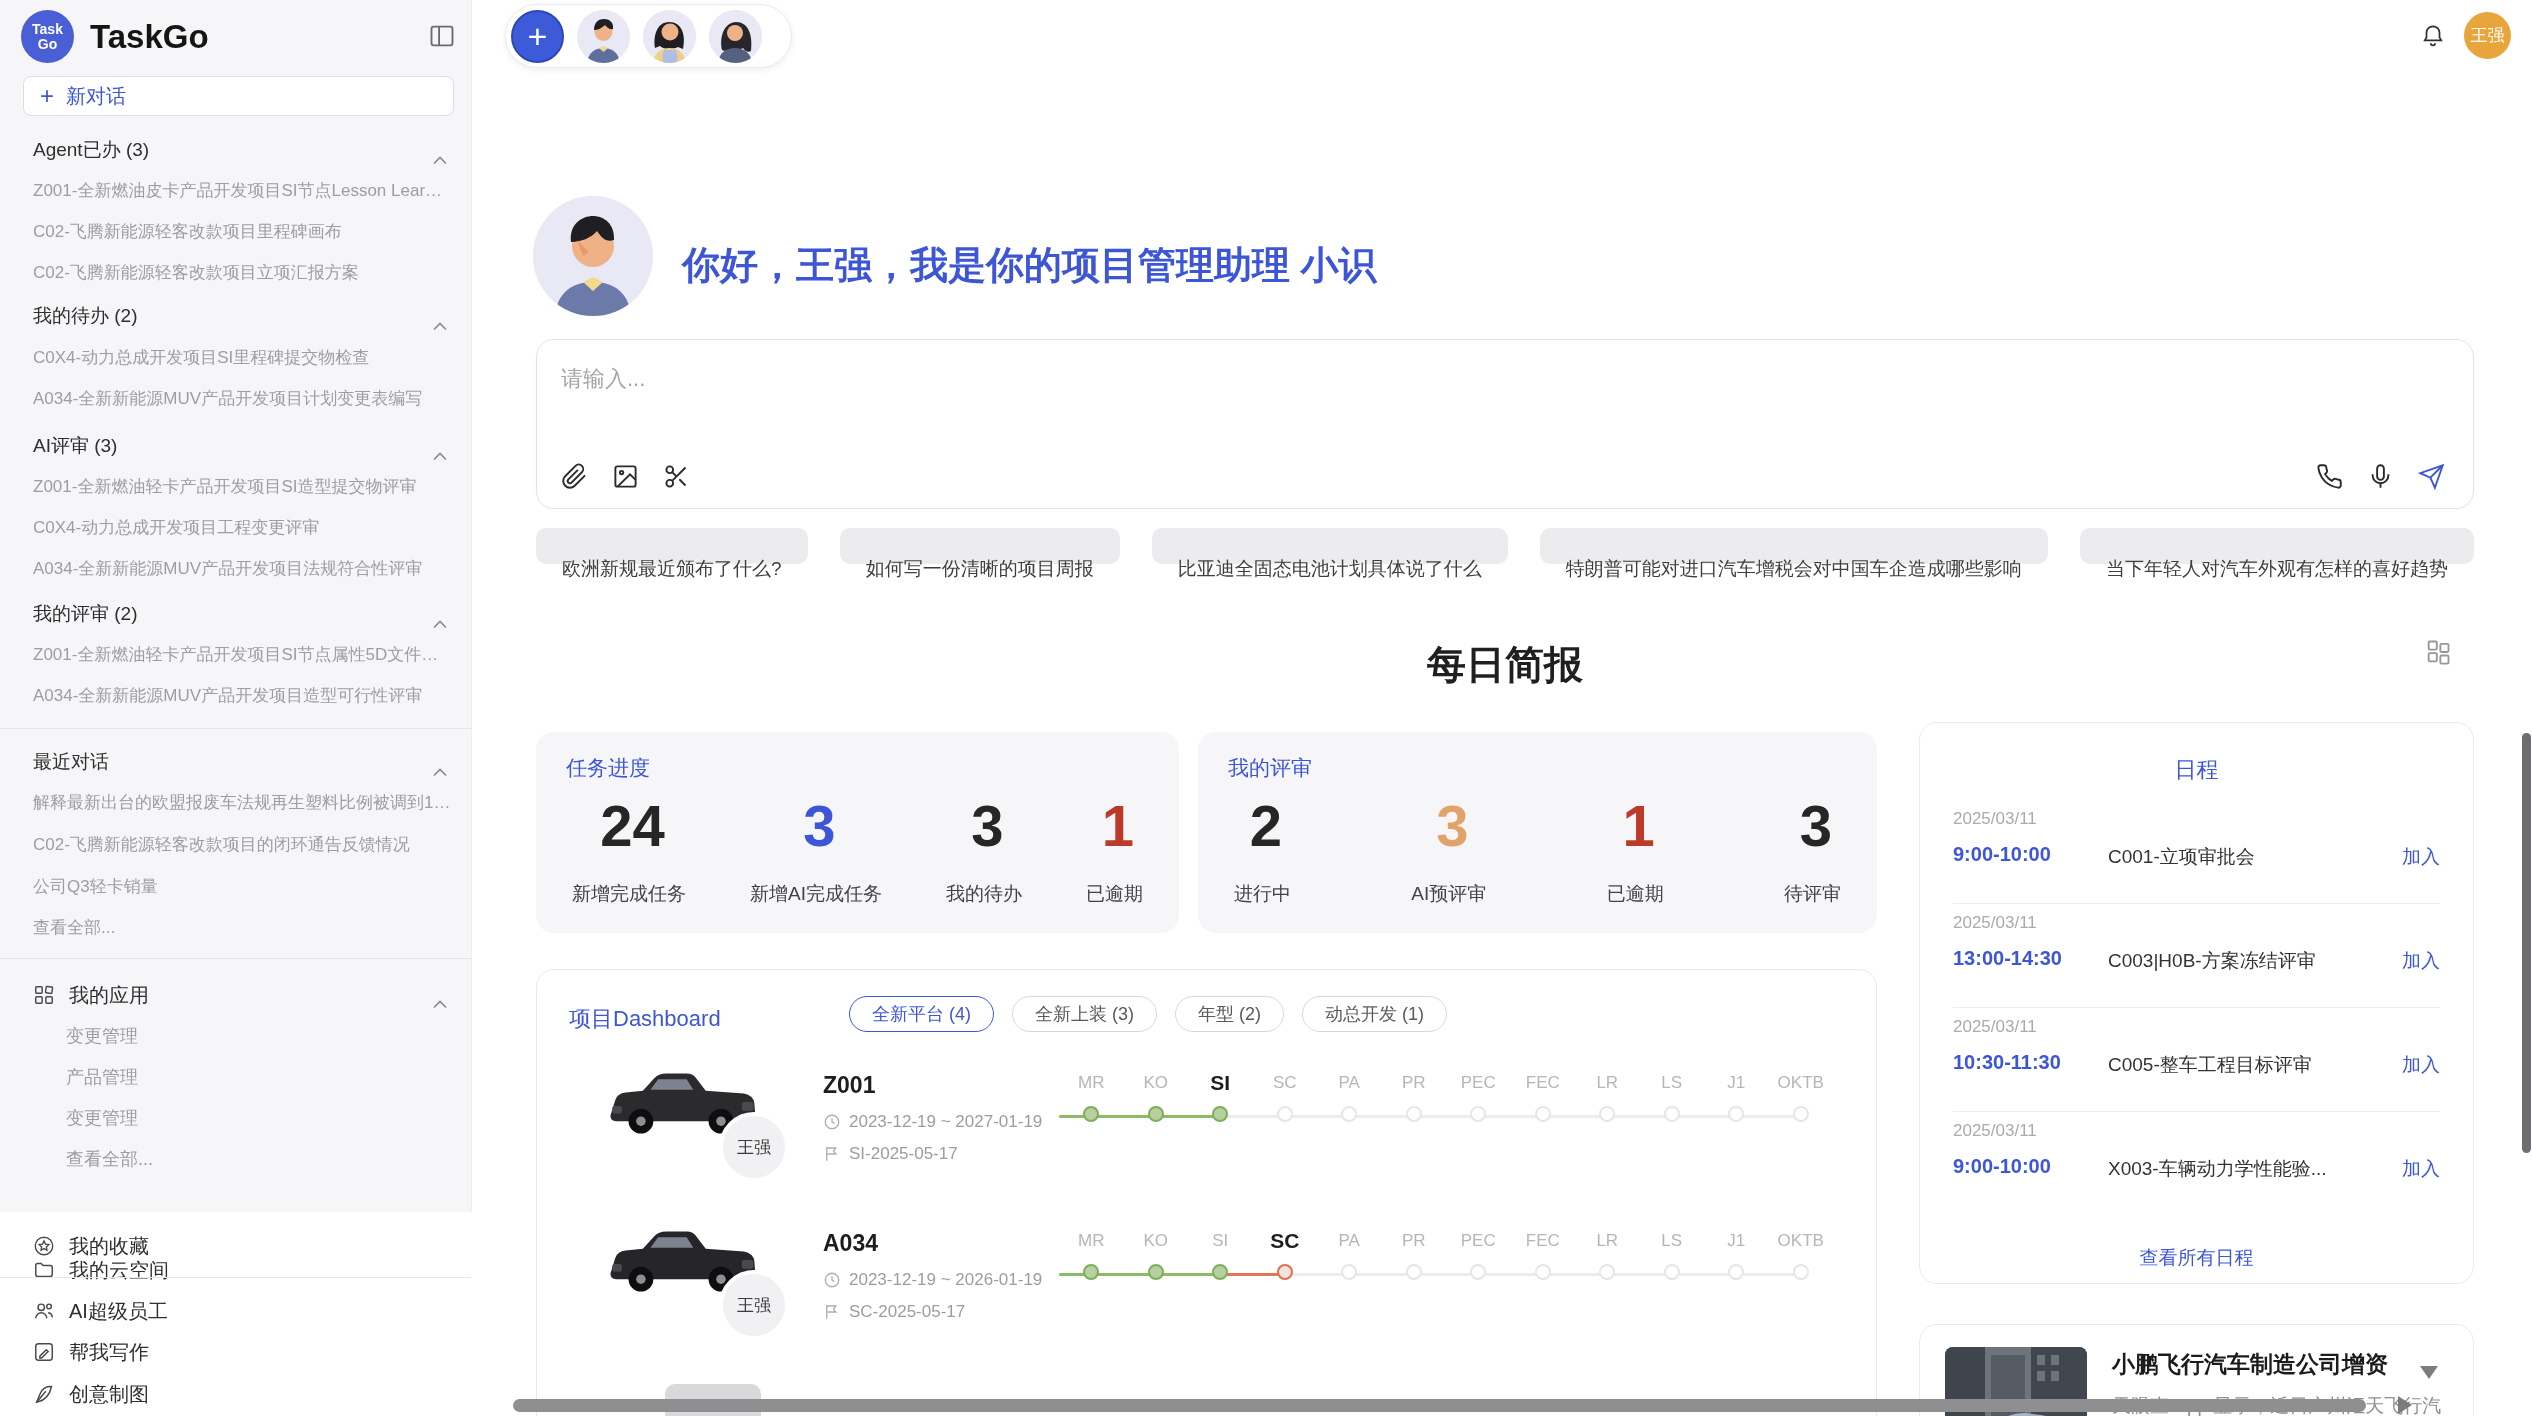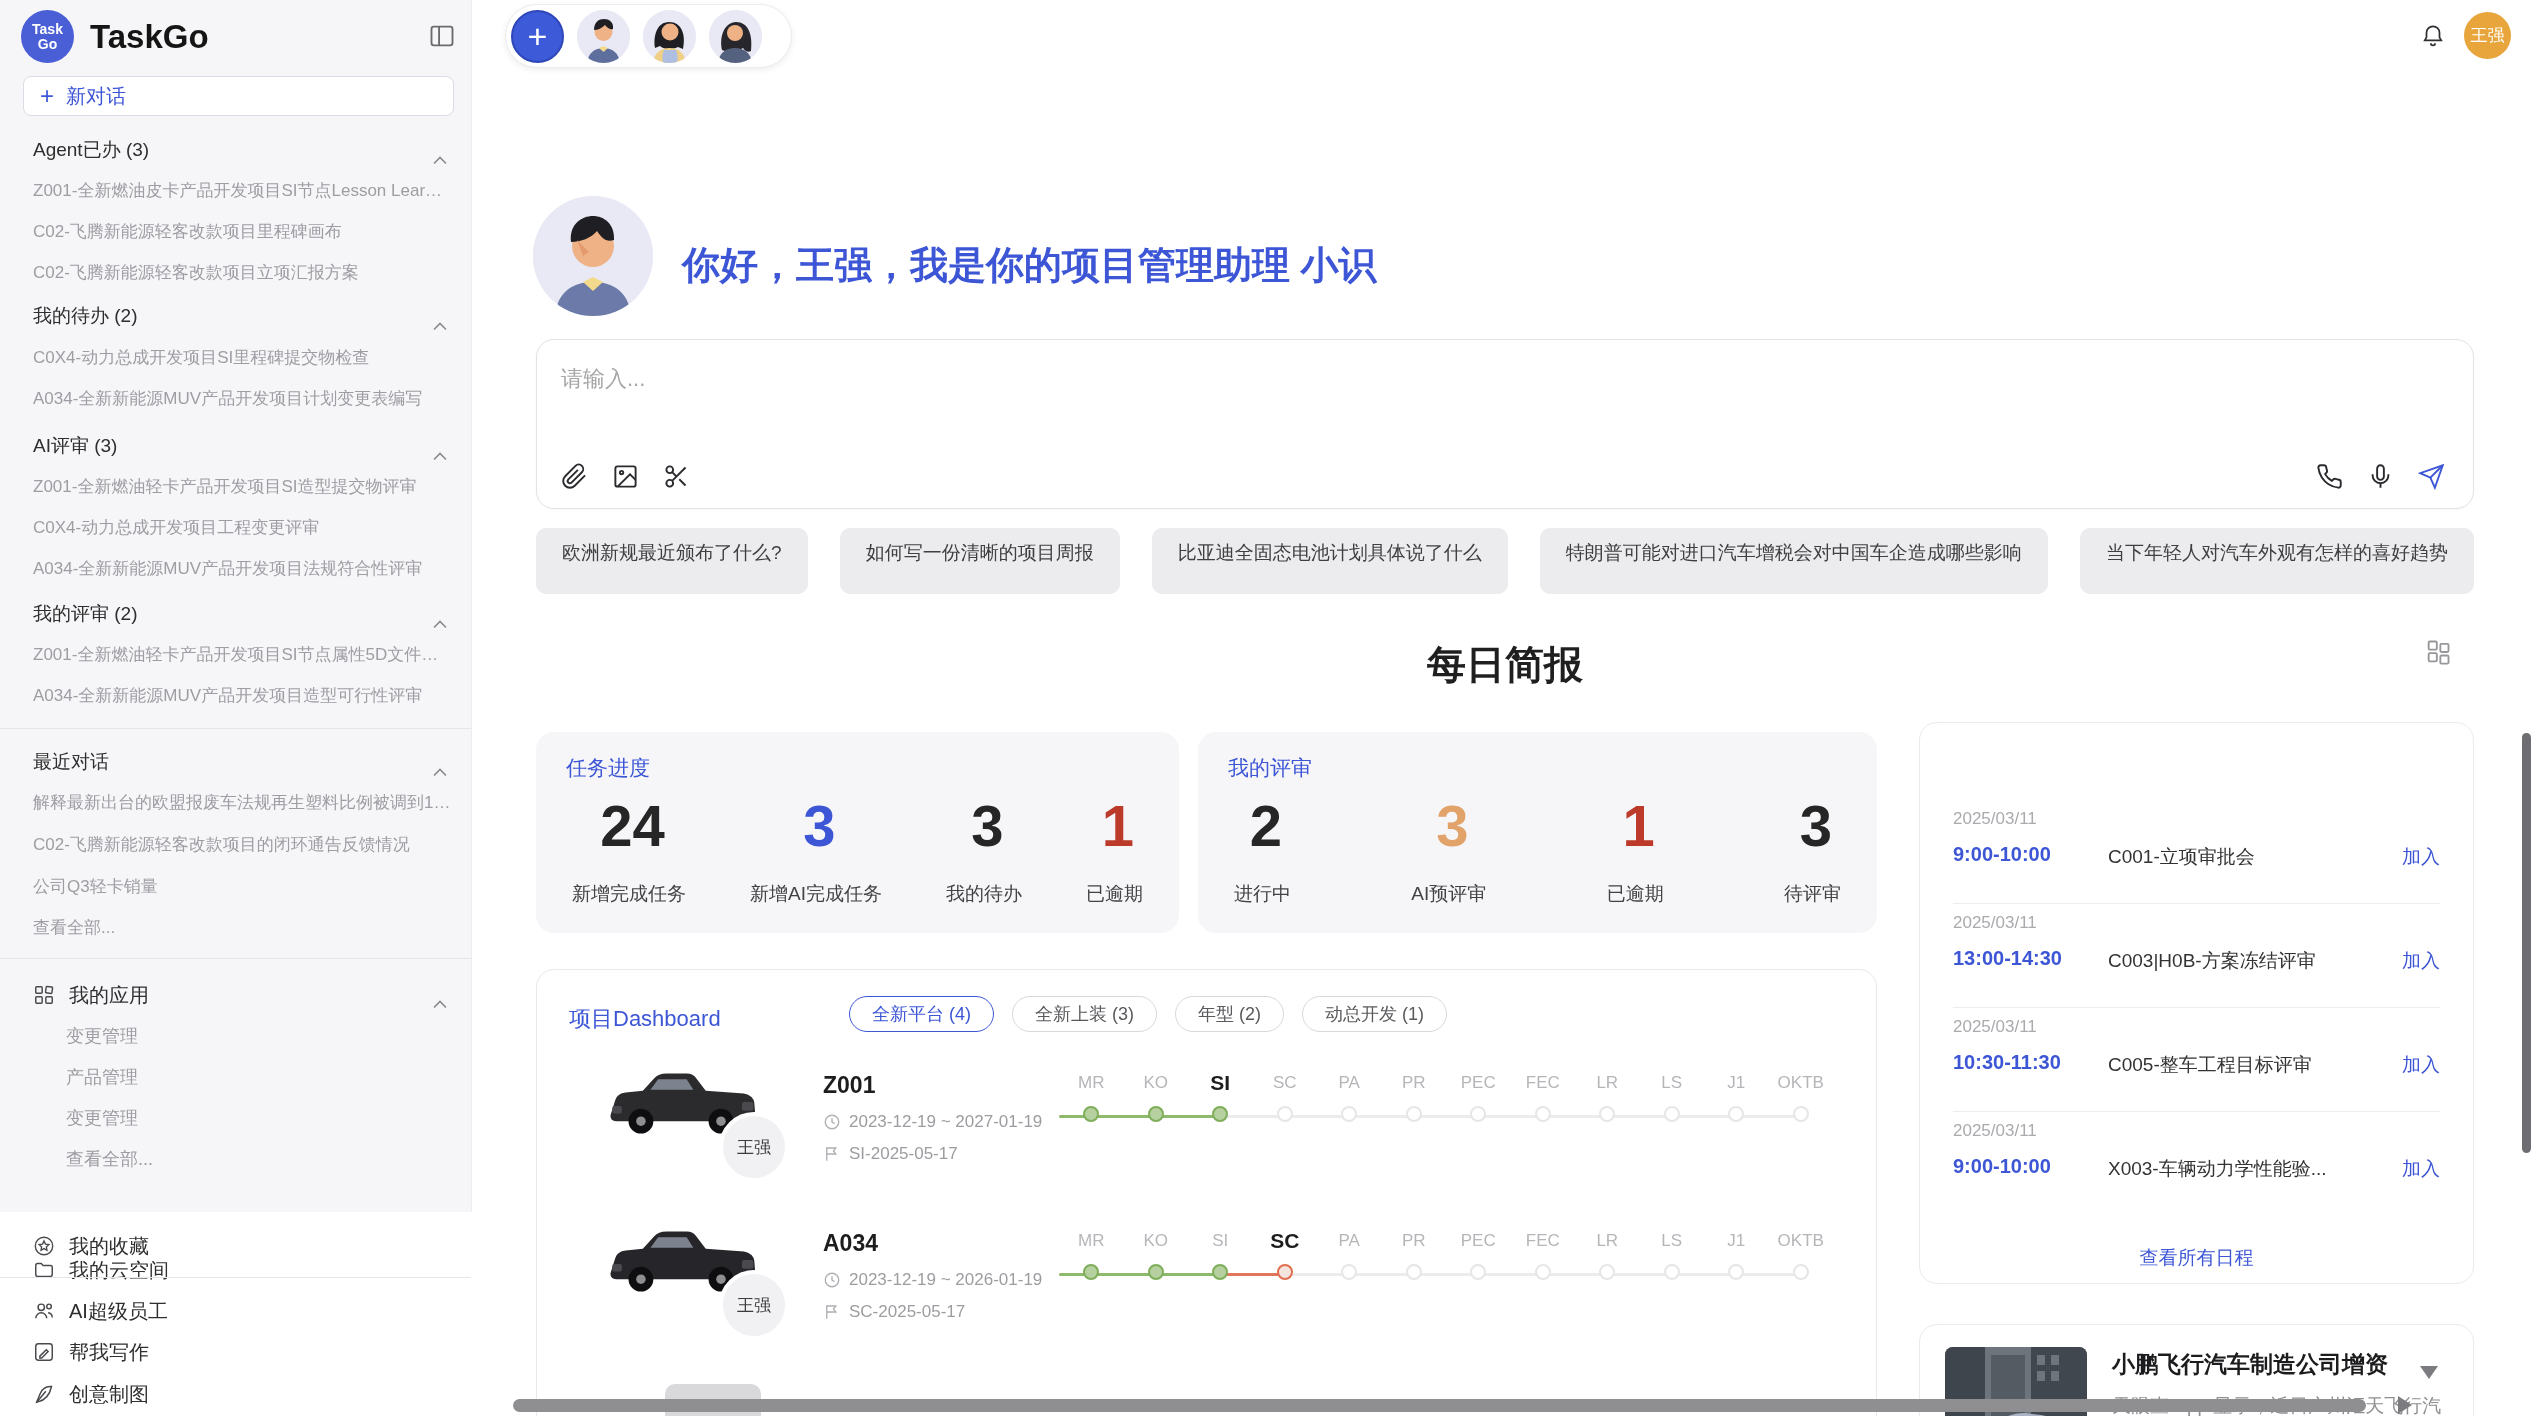--- a/index.html
+++ b/index.html
@@ -36,21 +36,21 @@
   
   .composer { position:absolute; left:536px; top:339px; width:1938px; height:170px; background:#fff; border:1px solid #e3e3e6; border-radius:18px; box-shadow:0 1px 3px rgba(0,0,0,.03); }
   .composer input { position:absolute; left:24px; top:26px; width:1500px; border:none; outline:none; font-size:22px; color:#333; font-family:inherit; background:transparent; }
   .composer input::placeholder { color:#a6a6a9; }
   .c-icons-l { position:absolute; left:24px; bottom:18px; display:flex; gap:24px; align-items:center; }
   .c-icons-r { position:absolute; right:28px; bottom:18px; display:flex; gap:24px; align-items:center; }
   .cicon { width:27px; height:27px; cursor:pointer; }
 
   
   .chips { position:absolute; left:536px; top:528px; width:1938px; display:flex; justify-content:space-between; }
-  .chip { height:66px; line-height:50px; padding:0 26px; background:#ececee; border-radius:10px; font-size:19px; color:#3f3f42; white-space:nowrap; cursor:pointer; }
+  .chip { height:36px; line-height:50px; padding:16px 26px; background:#ececee; border-radius:10px; font-size:19px; color:#3f3f42; white-space:nowrap; cursor:pointer; }
 
   
   .brief-title { position:absolute; left:536px; top:638px; width:1938px; text-align:center; font-size:39px; font-weight:600; color:#1f1f1f; }
   .brief-grid-icon { position:absolute; left:2424px; top:638px; width:28px; height:28px; cursor:pointer; }
   .statcard { position:absolute; top:732px; height:201px; background:#f6f6f8; border-radius:18px; }
   .statcard .ctitle { position:absolute; left:30px; top:22px; font-size:21px; color:#3d56d6; }
   .stats { position:absolute; left:30px; right:30px; top:58px; bottom:18px; display:flex; justify-content:space-between; }
   .stat { display:flex; flex-direction:column; align-items:center; justify-content:space-between; padding:4px 6px 8px; }
   .stat .v { font-size:58px; font-weight:600; line-height:64px;margin-left:7px; }
   .stat .l { font-size:19px; color:#434347; }
@@ -532,20 +532,21 @@
           <div class="ms-node" style="left:669px"></div>
           <div class="ms-node" style="left:734px"></div>
         </div>
       </div>
     </div>
 
     <div class="truck-peek"></div>
   </div>
 
   <div class="schedcard">
+    <div class="sched-title">日程</div>
     <div class="sitem" style="top:78px">
       <div class="sdate">2025/03/11</div>
       <div class="stime">9:00-10:00</div>
       <div class="sname">C001-立项审批会</div>
       <div class="sjoin">加入</div>
     </div>
     <div class="sline" style="top:180px"></div>
     <div class="sitem" style="top:182px">
       <div class="sdate">2025/03/11</div>
       <div class="stime">13:00-14:30</div>

